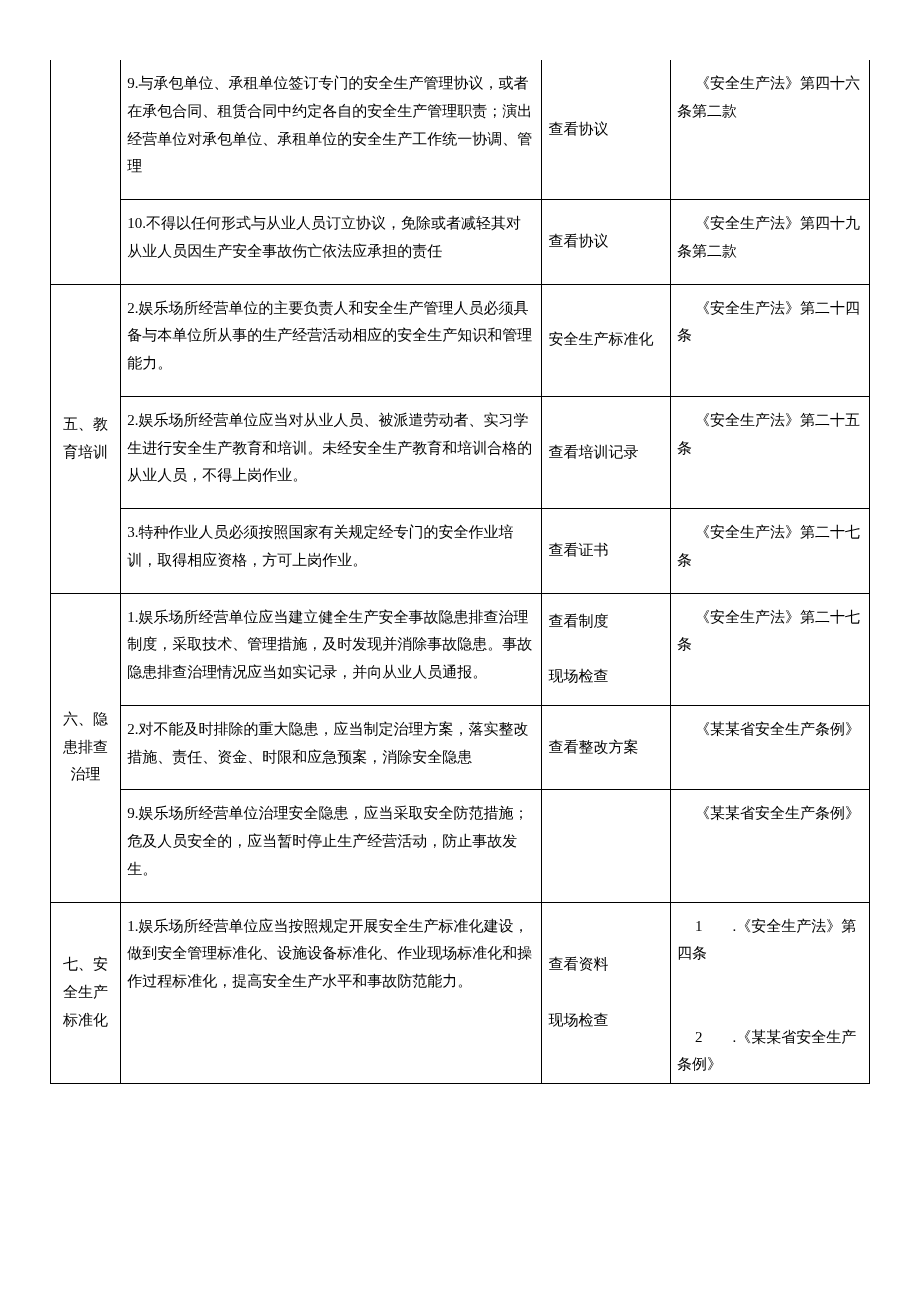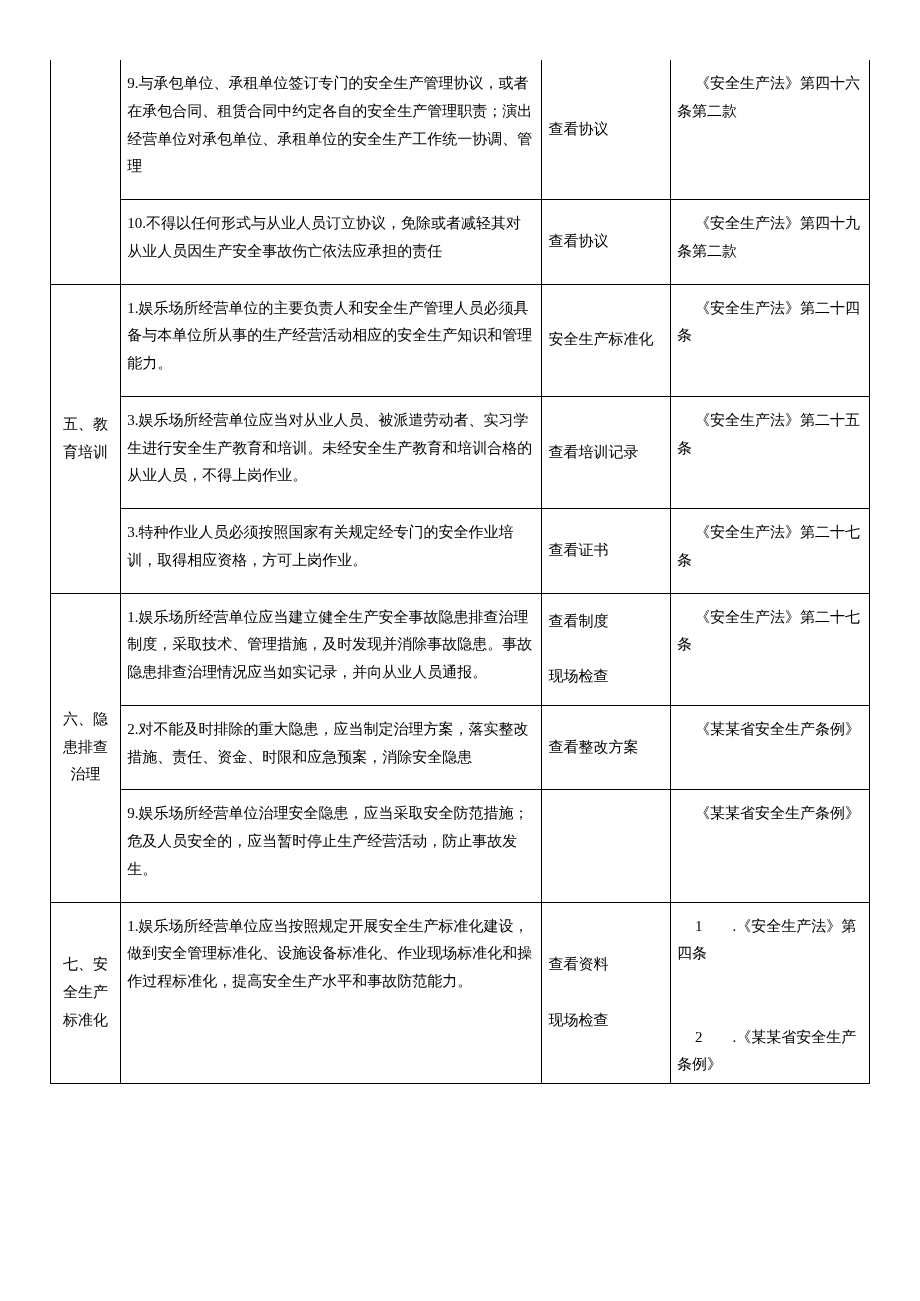--- a/index.html
+++ b/index.html
@@ -60,28 +60,28 @@
       </tr>
       <tr>
         <td class="content top-pad bot-pad row-bottom">10.不得以任何形式与从业人员订立协议，免除或者减轻其对从业人员因生产安全事故伤亡依法应承担的责任</td>
         <td class="check row-bottom">查看协议</td>
         <td class="law top-pad row-bottom">
           <span class="indent">《安全生产法》第四十九条第二款</span>
         </td>
       </tr>
       <tr>
         <td class="cat" rowspan="3">五、教育培训</td>
-        <td class="content top-pad bot-pad row-bottom">1.娱乐场所经营单位的主要负责人和安全生产管理人员必须具备与本单位所从事的生产经营活动相应的安全生产知识和管理能力。</td>
+        <td class="content top-pad bot-pad row-bottom">2.娱乐场所经营单位的主要负责人和安全生产管理人员必须具备与本单位所从事的生产经营活动相应的安全生产知识和管理能力。</td>
         <td class="check row-bottom">安全生产标准化</td>
         <td class="law top-pad row-bottom">
           <span class="indent">《安全生产法》第二十四条</span>
         </td>
       </tr>
       <tr>
-        <td class="content top-pad bot-pad row-bottom">3.娱乐场所经营单位应当对从业人员、被派遣劳动者、实习学生进行安全生产教育和培训。未经安全生产教育和培训合格的从业人员，不得上岗作业。</td>
+        <td class="content top-pad bot-pad row-bottom">2.娱乐场所经营单位应当对从业人员、被派遣劳动者、实习学生进行安全生产教育和培训。未经安全生产教育和培训合格的从业人员，不得上岗作业。</td>
         <td class="check row-bottom">查看培训记录</td>
         <td class="law top-pad row-bottom">
           <span class="indent">《安全生产法》第二十五条</span>
         </td>
       </tr>
       <tr>
         <td class="content top-pad bot-pad row-bottom">3.特种作业人员必须按照国家有关规定经专门的安全作业培训，取得相应资格，方可上岗作业。</td>
         <td class="check row-bottom">查看证书</td>
         <td class="law top-pad row-bottom">
           <span class="indent">《安全生产法》第二十七条</span>

